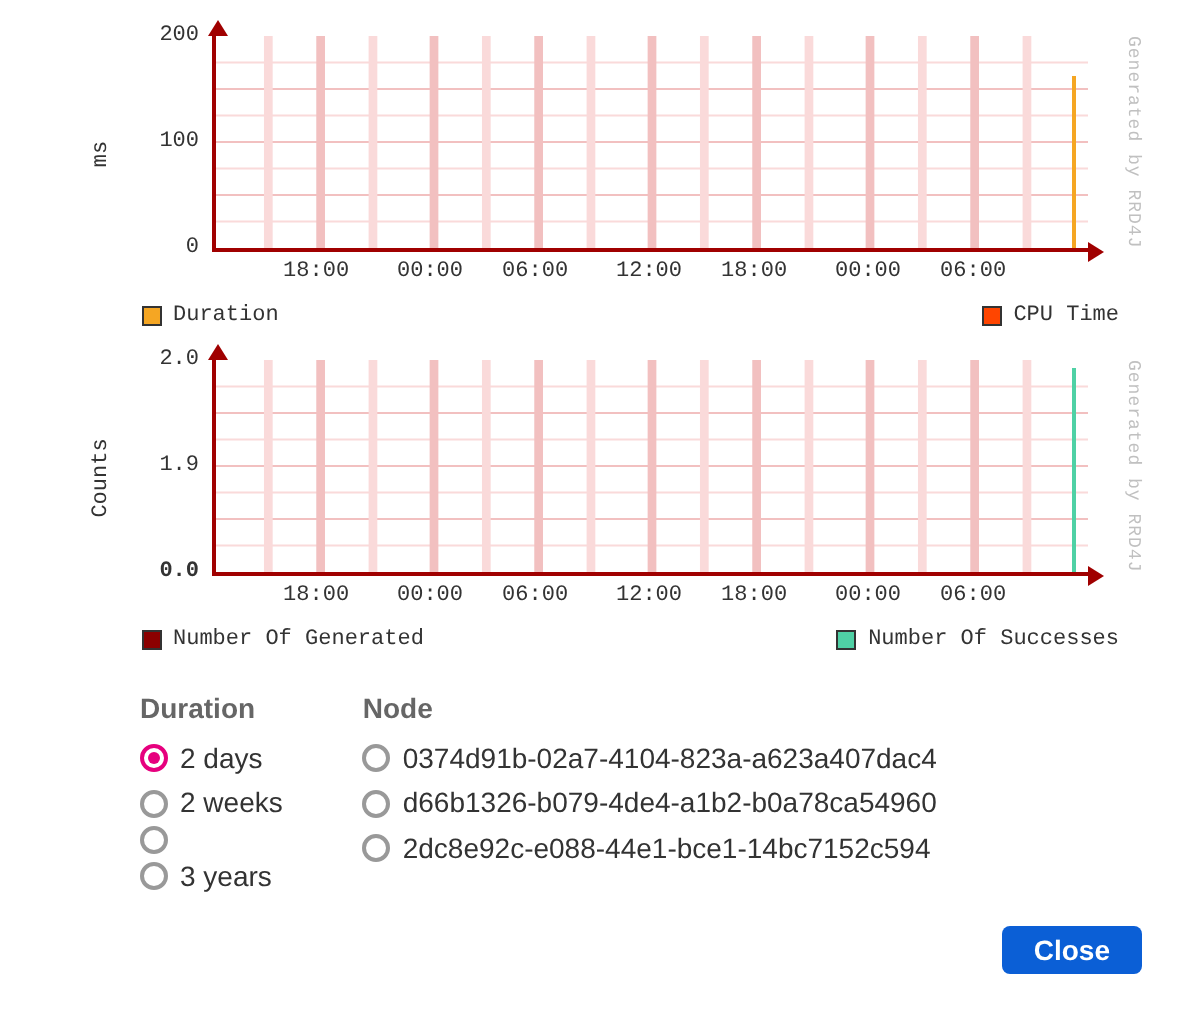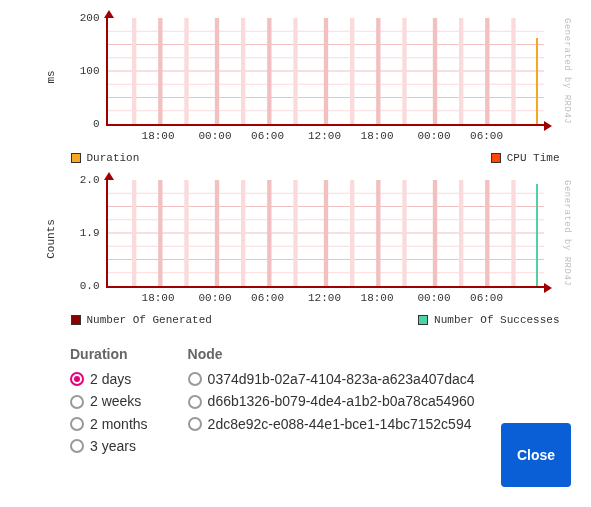--- a/index.html
+++ b/index.html
@@ -25,21 +25,21 @@
     .marker-bar { position:absolute; top:8px; bottom:0; width:2px; }
     .marker-bar.orange { background:#f5a623; }
     .marker-bar.green { background:#4fd1a5; }
     .controls { display:flex; gap:40px; padding: 14px 0 0 70px; }
     .ctrl-group h4 { font-weight:600; font-size:14px; color:#666; margin-bottom:6px; }
     .radio-row { display:flex; align-items:center; gap:6px; font-size:14px; color:#333; line-height:1.6; cursor:pointer;text-align:right; }
     .radio-outer { width:14px; height:14px; border-radius:50%; border:2px solid #999; display:inline-flex; align-items:center; justify-content:center; flex-shrink:0; }
     .radio-outer.selected { border-color:#e6007e; }
     .radio-inner { width:6px; height:6px; border-radius:50%; background:#e6007e; }
     .footer { position:absolute; right:20px; bottom:20px; }
-    .btn-primary { background:#0b5fd6; color:#fff; border:none; border-radius:4px; padding:24px 16px; font-size:14px; font-weight:600; cursor:pointer; }
+    .btn-primary { background:#0b5fd6; color:#fff; border:none; border-radius:4px; padding:4px 16px; font-size:14px; font-weight:600; cursor:pointer; }
   </style>
 </head>
 <body>
 
 <div class="charts-area">
 
   <div class="rrd-frame" style="height:138px;">
     <div class="rrd-watermark">Generated by RRD4J</div>
     <div class="chart-ylabel">ms</div>
     <div class="arrow-up"></div>
@@ -117,21 +117,21 @@
           <line class="v thin" x1="43" x2="43" y1="0" y2="100"></line>
           <line class="v" x1="50" x2="50" y1="0" y2="100"></line>
           <line class="v thin" x1="56" x2="56" y1="0" y2="100"></line>
           <line class="v" x1="62" x2="62" y1="0" y2="100"></line>
           <line class="v thin" x1="68" x2="68" y1="0" y2="100"></line>
           <line class="v" x1="75" x2="75" y1="0" y2="100"></line>
           <line class="v thin" x1="81" x2="81" y1="0" y2="100"></line>
           <line class="v" x1="87" x2="87" y1="0" y2="100"></line>
           <line class="v thin" x1="93" x2="93" y1="0" y2="100"></line>
       </svg>
-      <div class="ytick" style="top:100%;">0.0</div>
+      <div class="ytick" style="top:100%;font-weight:bold;">0.0</div>
       <div class="ytick" style="top:50%;">1.9</div>
       <div class="ytick" style="top:0%;">2.0</div>
       <div class="marker-bar green" style="right:6px; top:4px;"></div>
     </div>
     <div class="arrow-right" style="right:24px;"></div>
     <div class="xticks-row">
       <span style="left:12%">18:00</span>
         <span style="left:25%">00:00</span>
         <span style="left:37%">06:00</span>
         <span style="left:50%">12:00</span>
@@ -162,21 +162,20 @@
             <span class="radio-inner"></span>
           </span>
           <span>2 days</span>
         </div>
         <div class="radio-row">
           <span class="radio-outer"></span>
           <span>2 weeks</span>
         </div>
         <div class="radio-row">
           <span class="radio-outer"></span>
-          <span>2 months</span>
         </div>
         <div class="radio-row">
           <span class="radio-outer"></span>
           <span>3 years</span>
         </div>
       </div>
   </div>
   <div class="ctrl-group">
     <h4>Node</h4>
     <div id="node-list">

